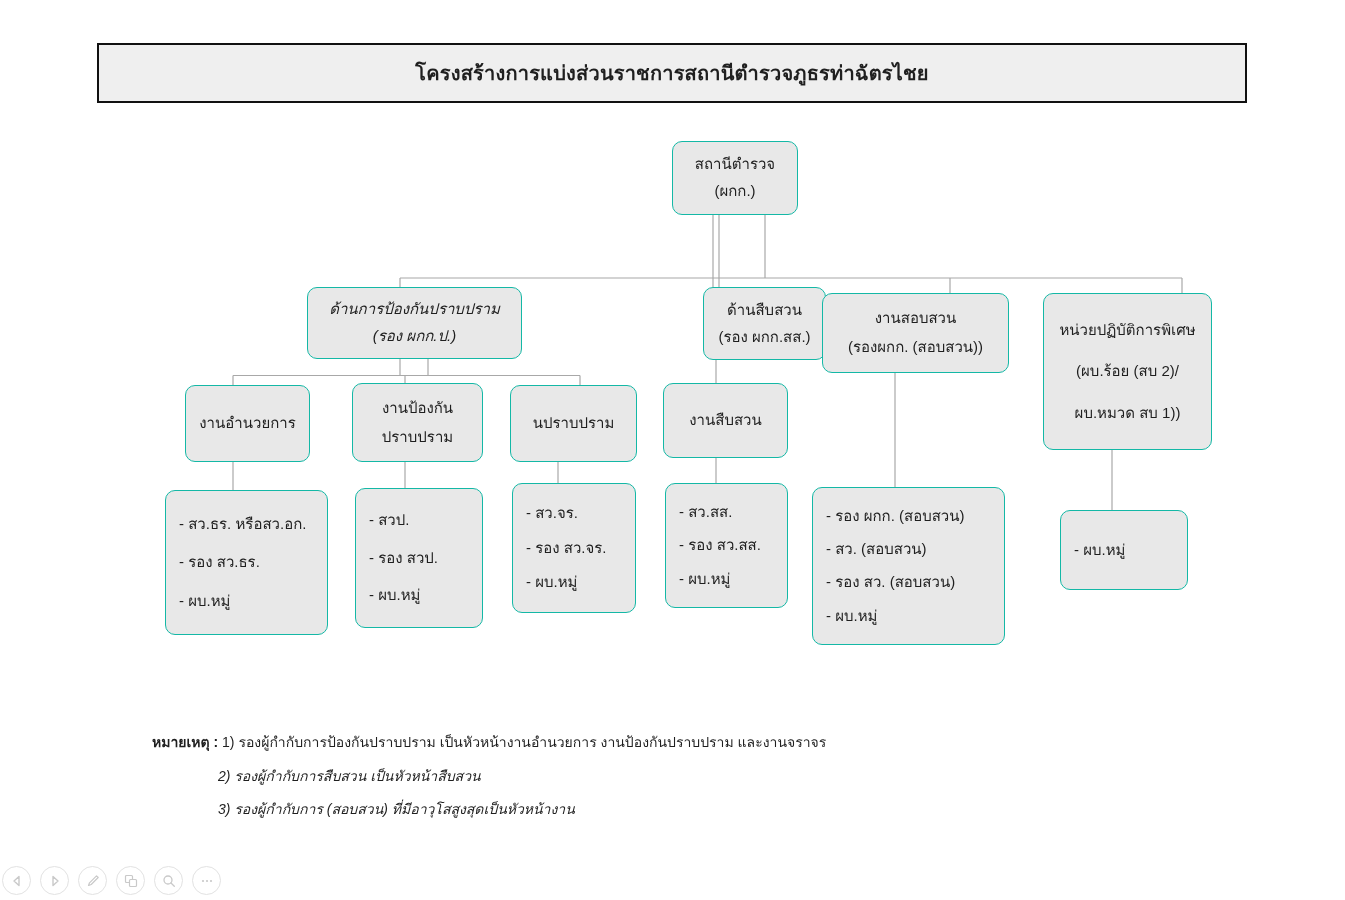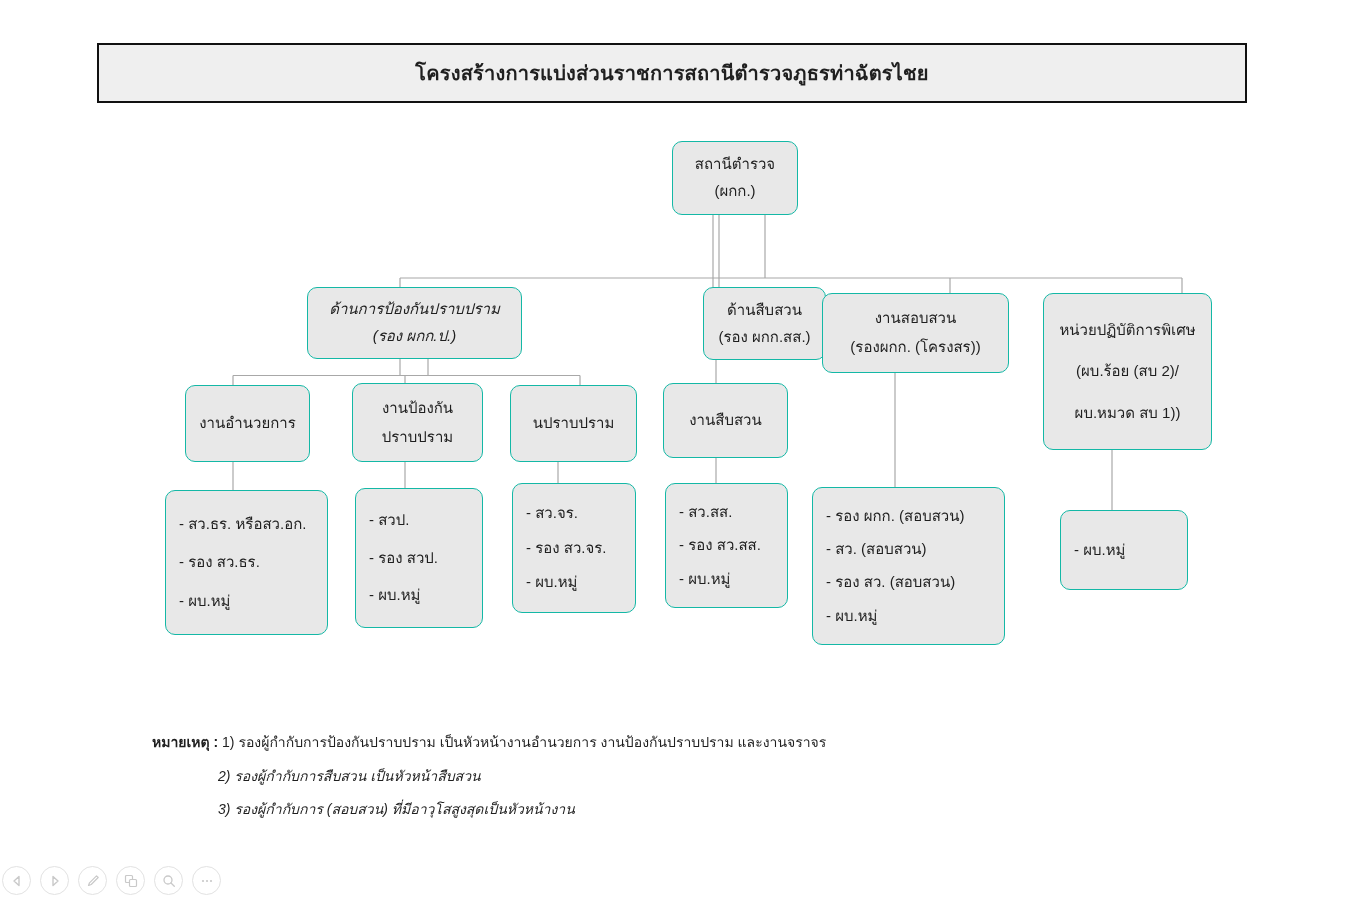--- a/index.html
+++ b/index.html
@@ -83,21 +83,21 @@
   <div class="node" style="left:307px;top:287px;width:215px;height:72px;font-style:italic;">
       <div class="nline">ด้านการป้องกันปราบปราม</div>
       <div class="nline">(รอง ผกก.ป.)</div>
     </div>
   <div class="node" style="left:665px;top:287px;width:123px;height:73px;margin-left:38px;">
       <div class="nline">ด้านสืบสวน</div>
       <div class="nline">(รอง ผกก.สส.)</div>
     </div>
   <div class="node" style="left:822px;top:293px;width:187px;height:80px;">
       <div class="nline">งานสอบสวน</div>
-      <div class="nline">(รองผกก. (โครงสร))</div>
+      <div class="nline">(รองผกก. (สอบสวน))</div>
     </div>
   <div class="node" style="left:1043px;top:293px;width:169px;height:157px;">
       <div class="nline">หน่วยปฏิบัติการพิเศษ</div>
       <div class="nline">(ผบ.ร้อย (สบ 2)/</div>
       <div class="nline">ผบ.หมวด สบ 1))</div>
     </div>
 
   <div class="node" style="left:185px;top:385px;width:125px;height:77px;">
       <div class="nline">งานอำนวยการ</div>
     </div>

